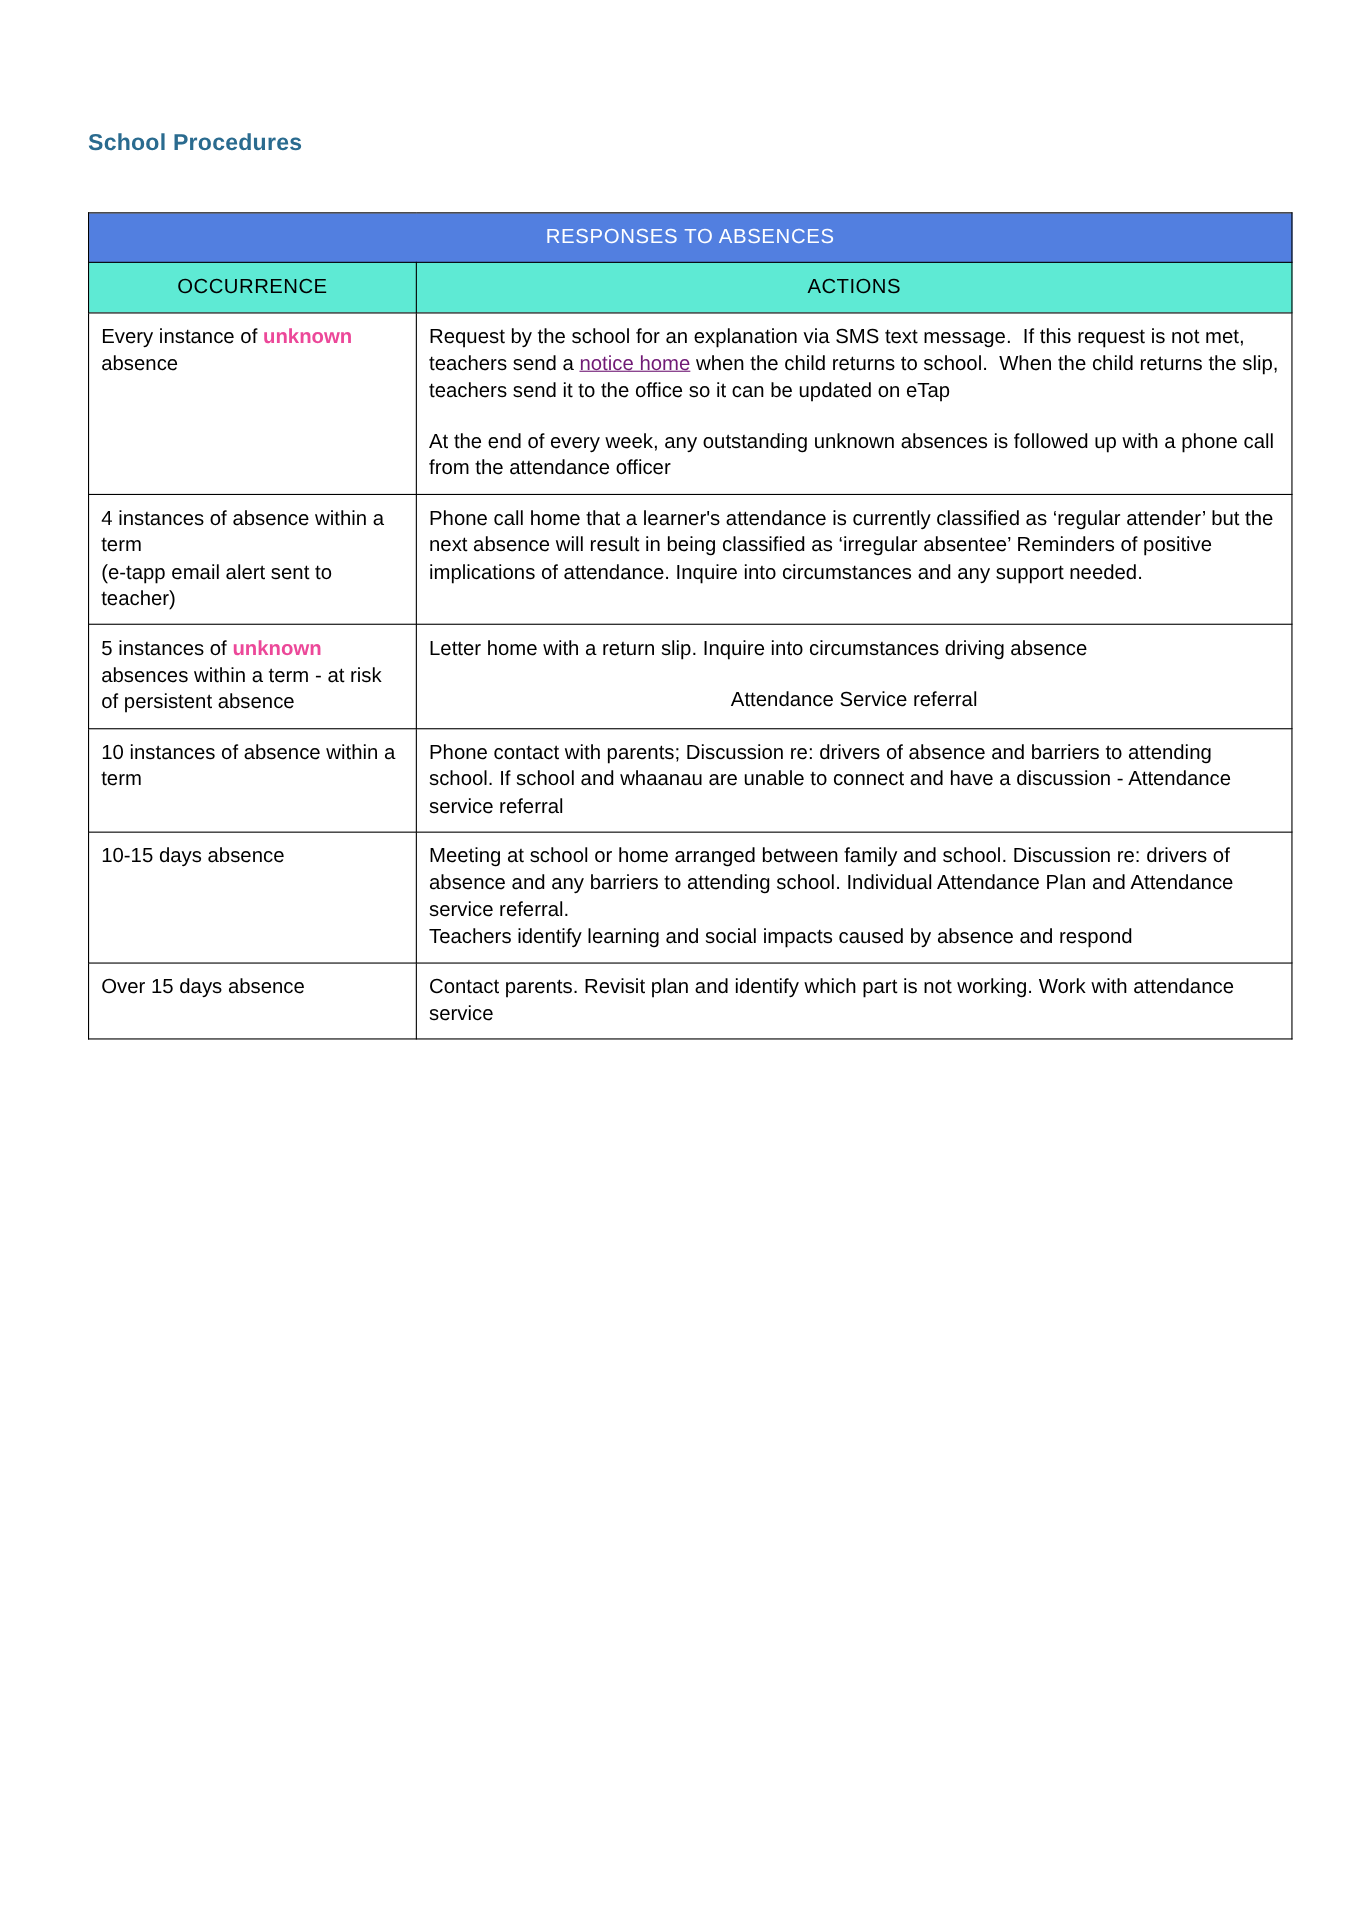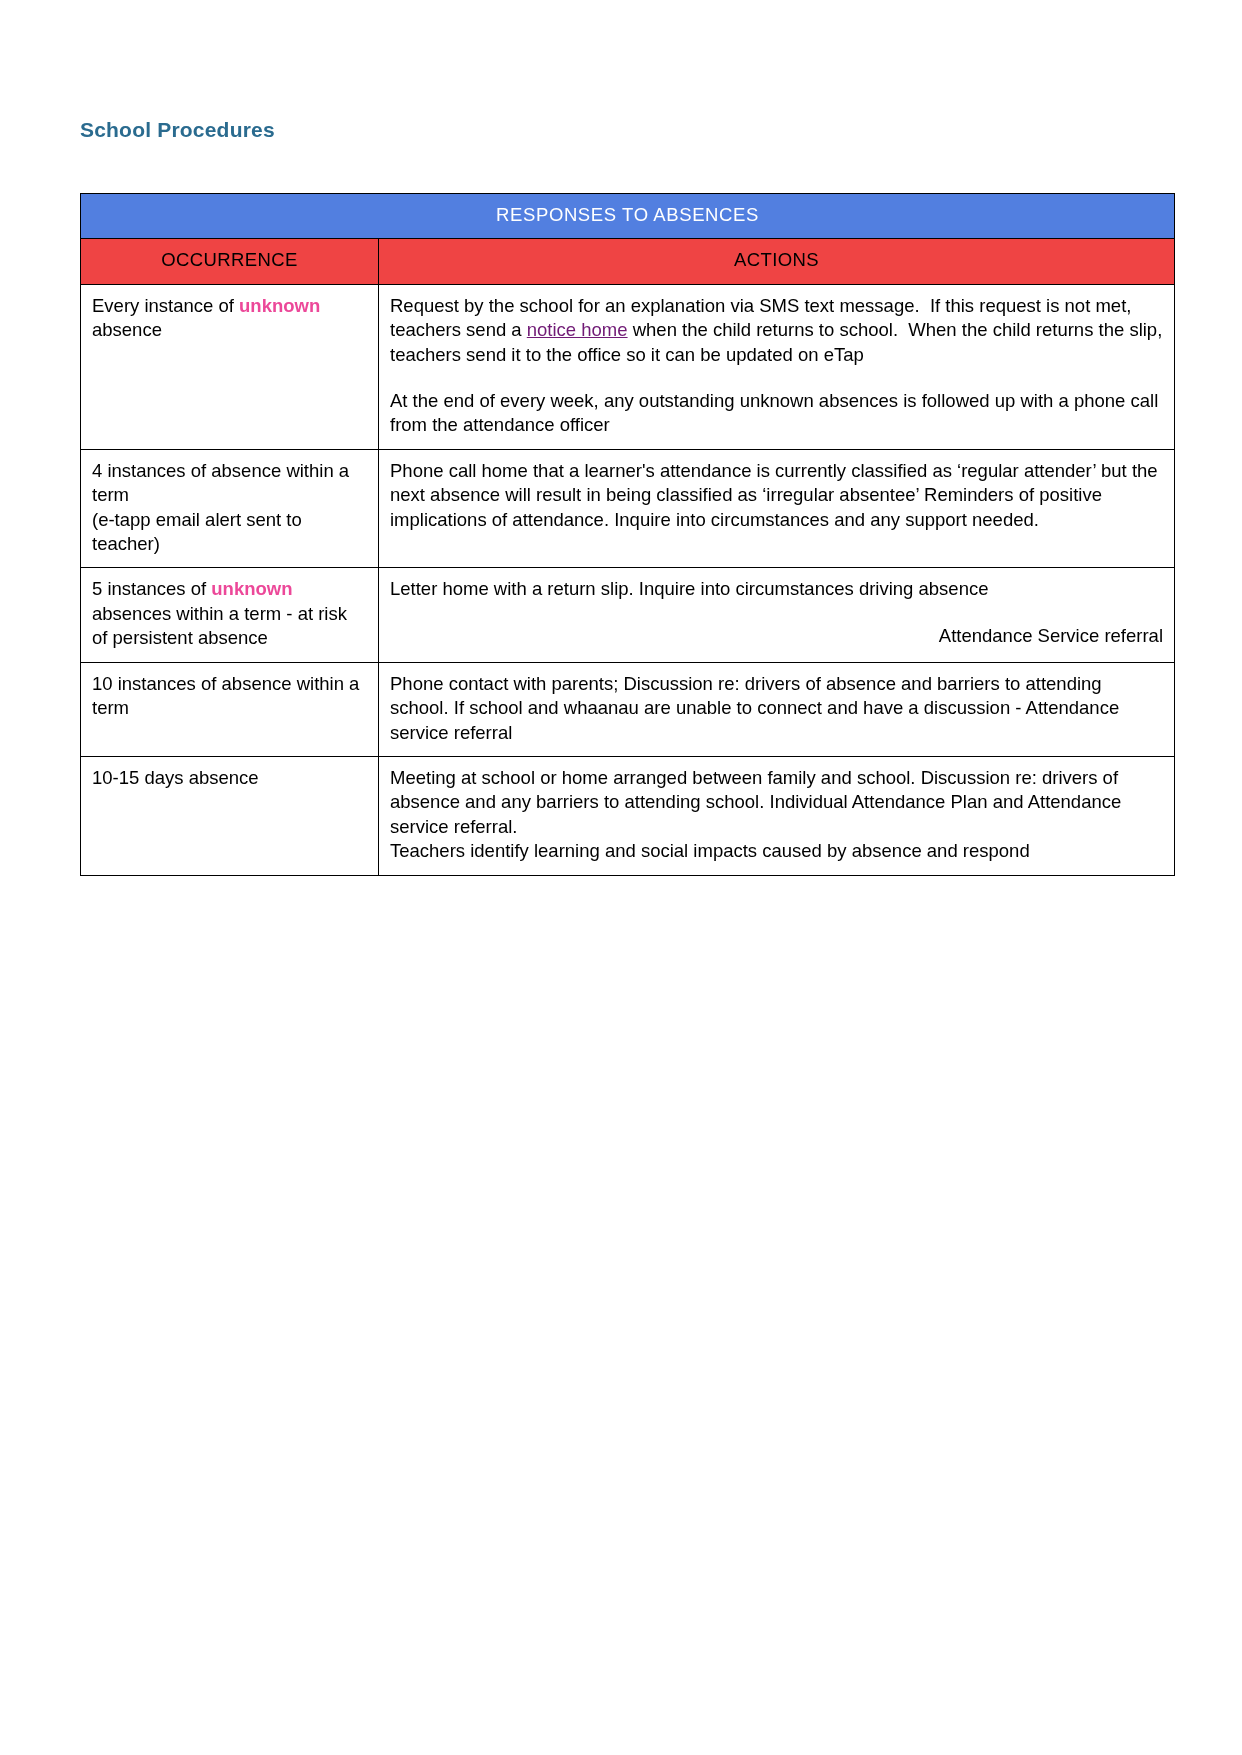--- a/index.html
+++ b/index.html
@@ -51,21 +51,21 @@
   .title-row th {
     background: #527fe0;
     color: #ffffff;
     text-align: center;
     font-size: 23px;
     font-weight: bold;
     letter-spacing: 0.6px;
     padding: 12px 8px 13px 8px;
   }
   .subhead-row th {
-    background: #ef4444;
+    background: #5eead4;
     color: #000000;
     text-align: center;
     font-size: 20px;
     font-weight: bold;
     letter-spacing: 0.4px;
     padding: 11px 8px 12px 8px;
   }
   .col-occurrence { width: 298px; }
   .col-actions { width: 796px; }
   .cell-occurrence { }
@@ -76,21 +76,21 @@
   }
   .link-notice {
     color: #701a75;
     text-decoration: underline;
   }
   .para + .para {
     margin-top: 22px;
   }
   .para { margin: 0; }
   .centered-line {
-    text-align: right;
+    text-align: center;
     margin: 0;
   }
 </style>
 </head>
 <body>
 
 <div class="page">
 
   <div class="doc-heading">School Procedures</div>
 
@@ -156,16 +156,24 @@
       <tr>
         <td class="cell-occurrence">
           <span>10-15 days absence</span>
         </td>
         <td class="cell-actions">
           <p class="para" style="white-space: pre-line;">Meeting at school or home arranged between family and school.  Discussion re: drivers of absence and any barriers to attending school.  Individual Attendance Plan and Attendance service referral.
 Teachers identify learning and social impacts caused by absence and respond</p>
         </td>
       </tr>
 
+      <tr>
+        <td class="cell-occurrence">
+          <span>Over 15 days absence</span>
+        </td>
+        <td class="cell-actions">
+          <p class="para">Contact parents. Revisit plan and identify which part is not working.  Work with attendance service</p>
+        </td>
+      </tr>
     </tbody>
   </table>
 
 </div>
 
 </body></html>

